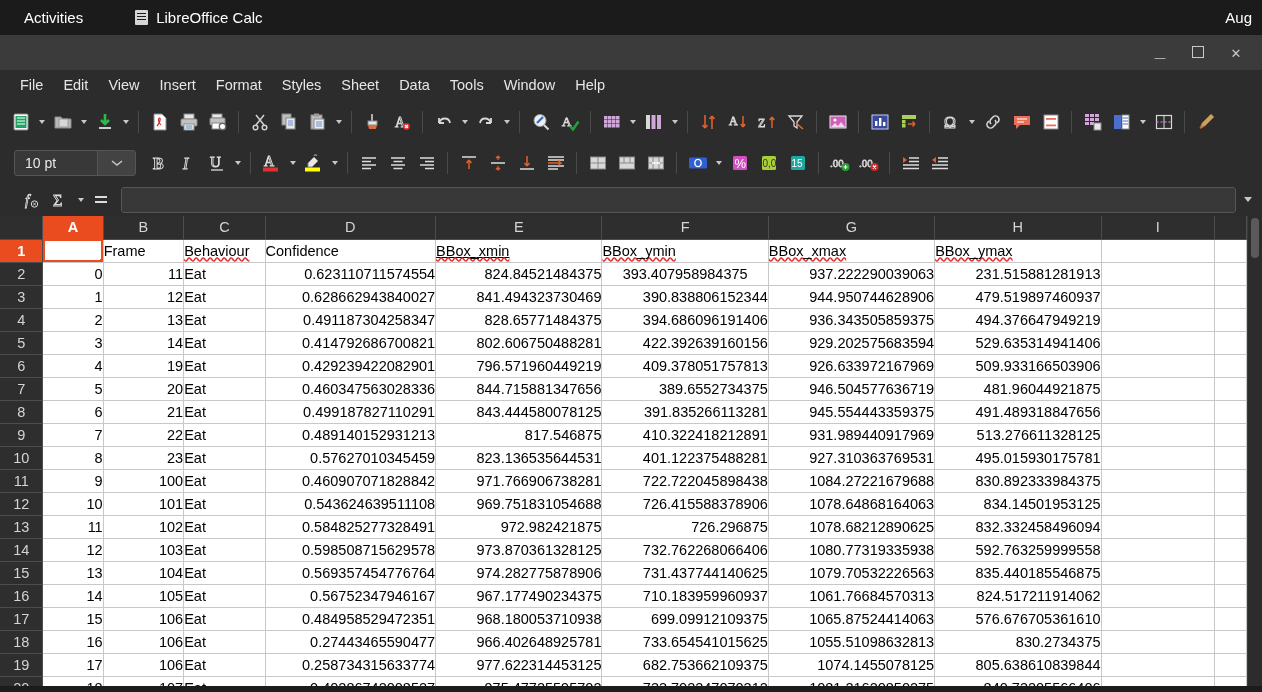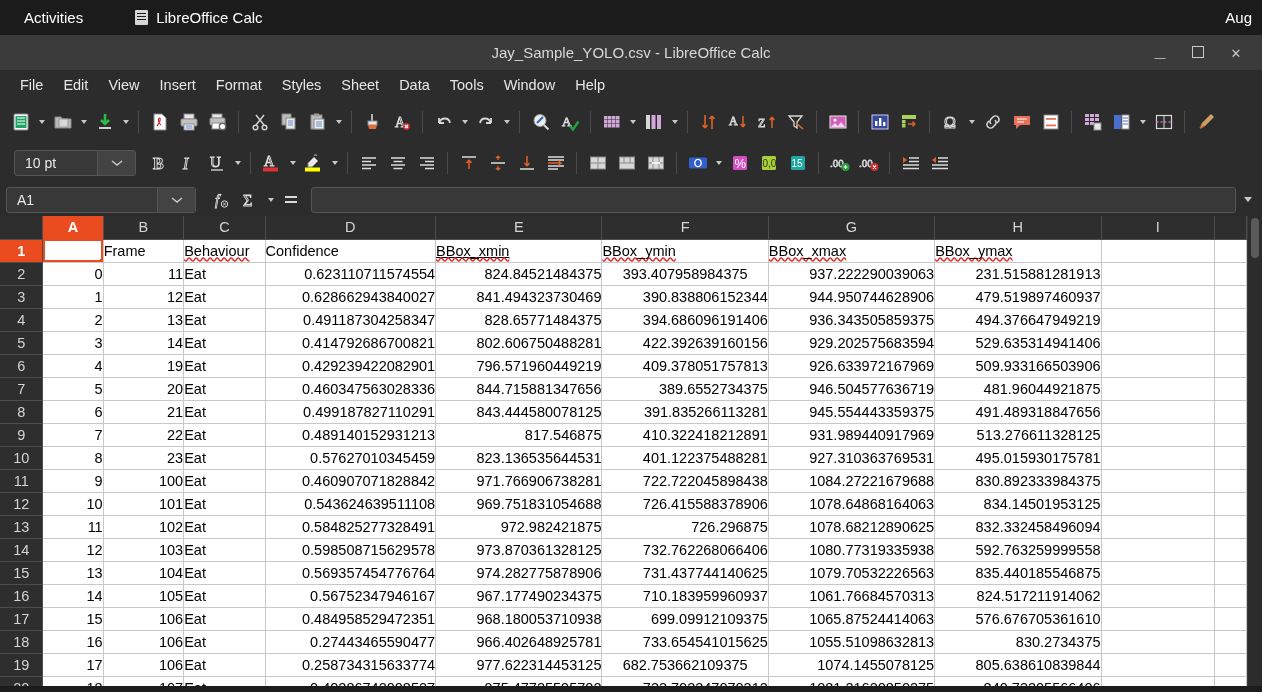--- a/index.html
+++ b/index.html
@@ -163,21 +163,20 @@
 <div class="gnome-bar">
   <div class="gnome-activities">Activities</div>
   <div class="gnome-app">
     <span class="gnome-app-icon"></span>
     <span>LibreOffice Calc</span>
   </div>
   <div class="gnome-clock">Aug</div>
 </div>
 
 <div class="titlebar">
-  <span>Jay_Sample_YOLO.csv - LibreOffice Calc</span>
   <div class="win-controls">
     <span class="win-btn win-min"></span>
     <span class="win-btn win-max"></span>
     <span class="win-btn win-close"></span>
   </div>
 </div>
 
 <div class="menubar" id="menubar">
     <div class="mi">File</div>
     <div class="mi">Edit</div>
@@ -619,28 +618,20 @@
     <svg width="20" height="20" viewBox="0 0 20 20">
         <g stroke="#dcdcdc" stroke-width="1.3">
           <path d="M8 5h10M8 8.5h10M2 12h16M2 15.5h16"></path>
         </g>
         <path d="M6 4l-4 3 4 3z" fill="#e0602a"></path>
       </svg>
   </div>
 </div>
 
 <div class="formulabar">
-  <div class="namebox">
-    <div class="nb-val" title="A1">A1</div>
-    <div class="nb-drop">
-      <svg width="12" height="8" viewBox="0 0 12 8">
-          <path d="M1 2l5 4 5-4" stroke="#c8c8c8" stroke-width="1.5" fill="none"></path>
-        </svg>
-    </div>
-  </div>
   <div class="fb-icons">
     <div class="fb-btn">
       <svg width="20" height="20" viewBox="0 0 20 20">
           <text x="3" y="15" font-size="15" fill="none" stroke="#dcdcdc" stroke-width="0.8" font-family="Liberation Serif, serif" font-style="italic">f</text>
           <circle cx="12.5" cy="14" r="3.2" fill="none" stroke="#dcdcdc" stroke-width="1"></circle>
           <path d="M11.2 12.8l2.6 2.4M13.8 12.8l-2.6 2.4" stroke="#dcdcdc" stroke-width="0.9"></path>
         </svg>
     </div>
     <div class="fb-btn">
       <svg width="20" height="20" viewBox="0 0 20 20">
@@ -911,21 +902,21 @@
             <td class="cell txt" style="width: 118px;"></td>
             <td class="cell txt" style="width: 33px;"></td>
           </tr>
           <tr>
             <td class="rowhdr">19</td>
             <td class="cell num" style="width: 62px;">17</td>
             <td class="cell num" style="width: 82px;">106</td>
             <td class="cell txt" style="width: 82px;">Eat</td>
             <td class="cell num" style="width: 172px;">0.258734315633774</td>
             <td class="cell num" style="width: 168px;">977.622314453125</td>
-            <td class="cell num" style="width: 168px; text-align: center;">682.753662109375</td>
+            <td class="cell num" style="width: 168px;">682.753662109375</td>
             <td class="cell num" style="width: 168px;">1074.1455078125</td>
             <td class="cell num" style="width: 168px;">805.638610839844</td>
             <td class="cell txt" style="width: 118px;"></td>
             <td class="cell txt" style="width: 33px;"></td>
           </tr>
           <tr>
             <td class="rowhdr">20</td>
             <td class="cell num" style="width: 62px;">18</td>
             <td class="cell num" style="width: 82px;">107</td>
             <td class="cell txt" style="width: 82px;">Eat</td>

